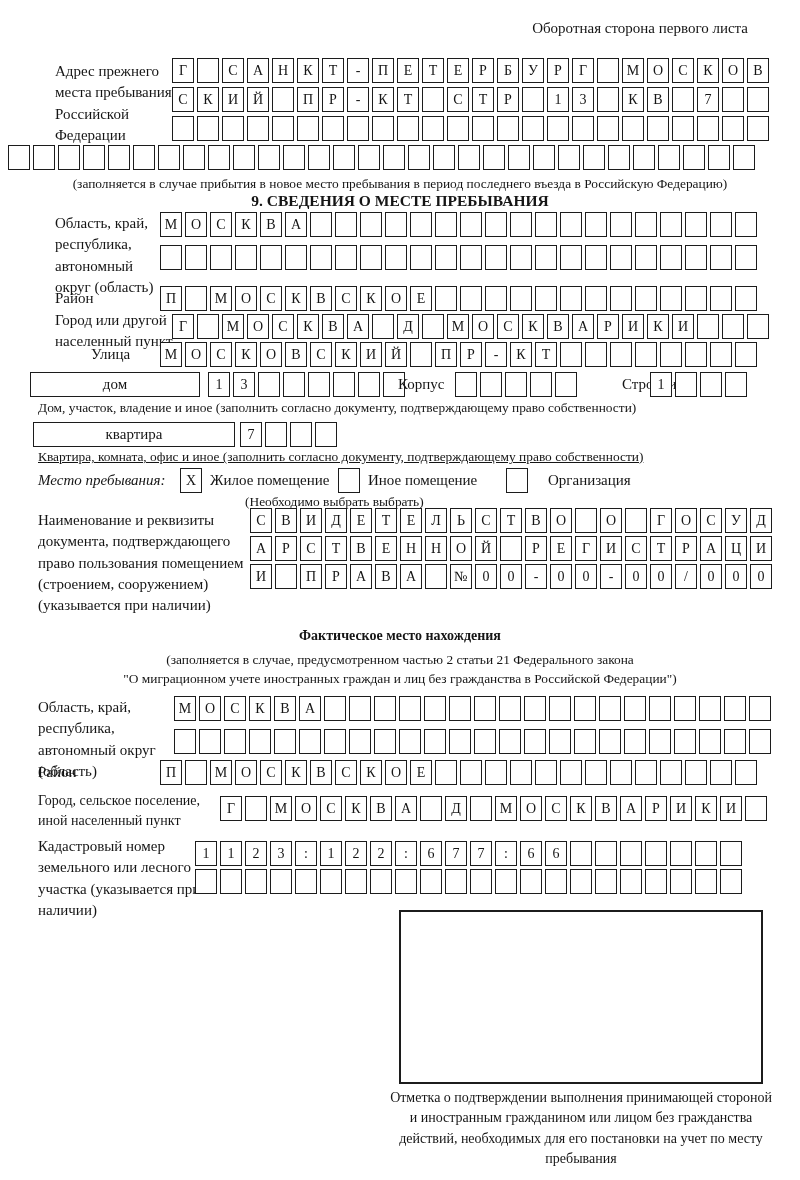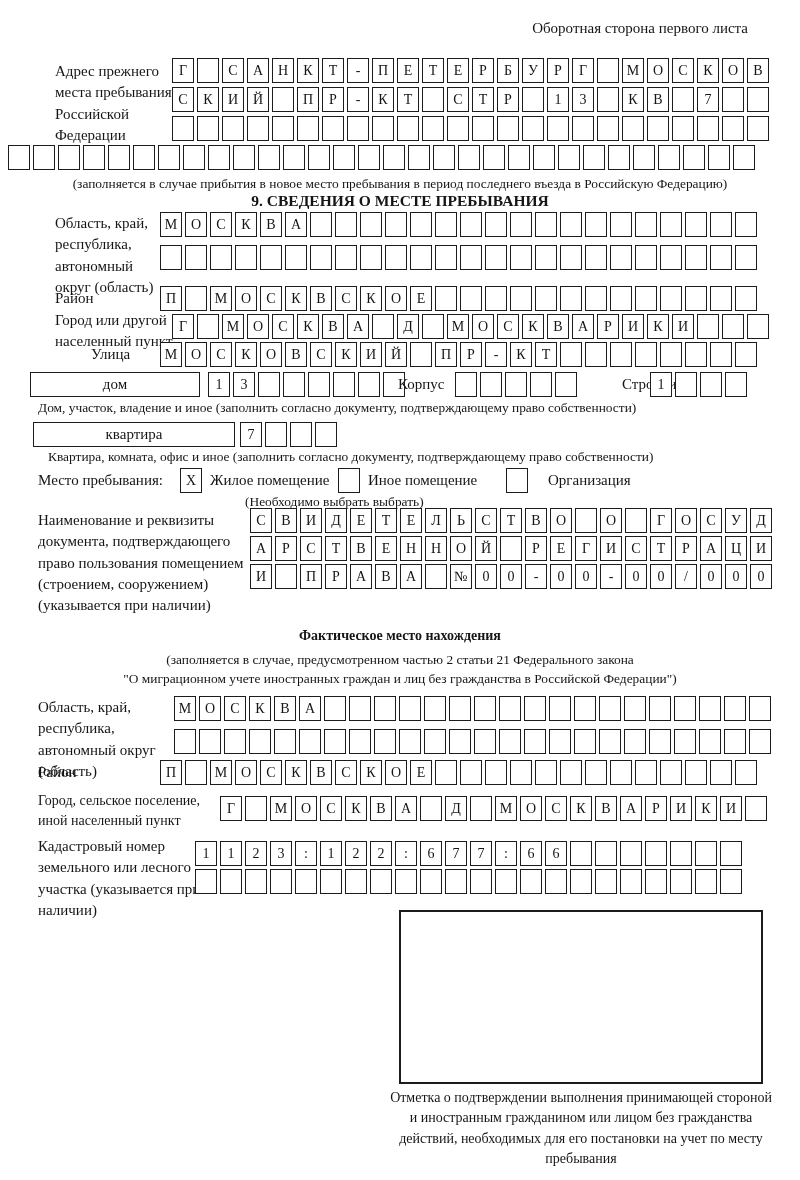--- a/index.html
+++ b/index.html
@@ -317,23 +317,23 @@
     </div>
   <div class="abs widebox" style="left:33px;top:422px;width:200px;">квартира</div>
 
   <div class="abs note" style="left:38px;top:400px;">Дом, участок, владение и иное (заполнить согласно документу, подтверждающему право собственности)</div>
   <div class="abs cellrow" style="left:240px;top:422px;">
       <span class="cell">7</span>
       <span class="cell"></span>
       <span class="cell"></span>
       <span class="cell"></span>
     </div>
-  <div class="abs note" style="left:48px;top:449px;">Квартира, комната, офис и иное (заполнить согласно документу, подтверждающему право собственности)</div>
-
-  <div class="abs lbl" style="left:38px;top:470px;">Место пребывания:</div>
+  <div class="abs note" style="left:38px;top:449px;text-decoration:underline;">Квартира, комната, офис и иное (заполнить согласно документу, подтверждающему право собственности)</div>
+
+  <div class="abs lbl" style="left:38px;top:470px;font-style:italic;">Место пребывания:</div>
   <span class="abs cb" style="left:180px;top:468px;">X</span>
   <div class="abs lbl" style="left:210px;top:470px;">Жилое помещение</div>
   <span class="abs cb" style="left:338px;top:468px;"></span>
   <div class="abs lbl" style="left:368px;top:470px;">Иное помещение</div>
   <span class="abs cb" style="left:506px;top:468px;"></span>
   <div class="abs lbl" style="left:548px;top:470px;">Организация</div>
   <div class="abs note" style="left:245px;top:494px;">(Необходимо выбрать выбрать)</div>
 
   <div class="abs lbl" style="left:38px;top:510px;width:230px;">Наименование и реквизиты документа, подтверждающего право пользования помещением (строением, сооружением) (указывается при наличии)</div>
   <div class="abs cellrow" style="left:250px;top:508px;">

